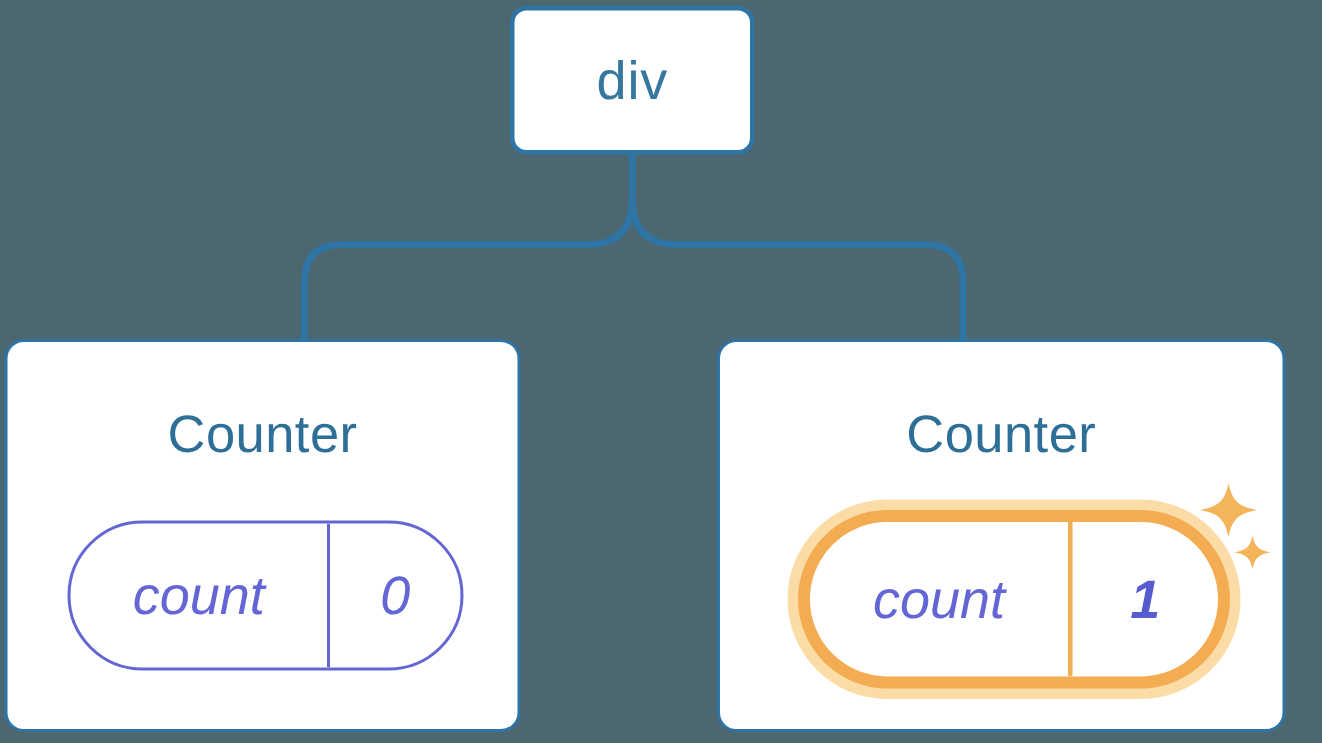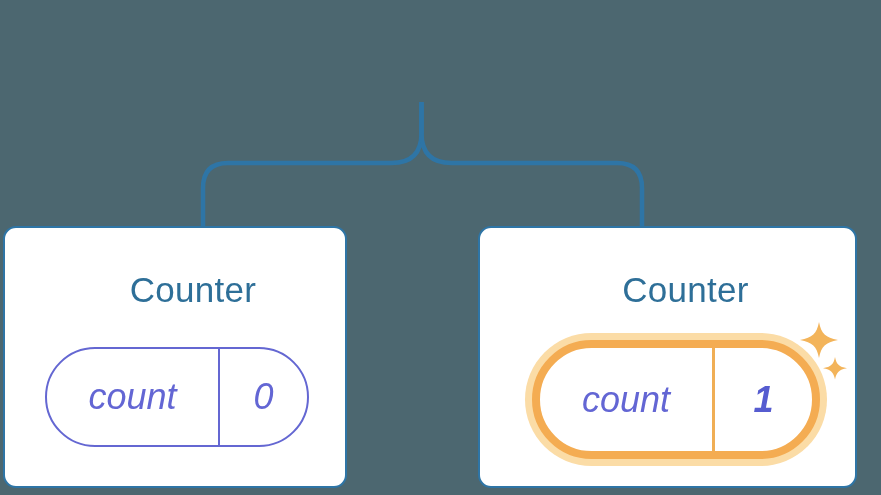--- a/index.html
+++ b/index.html
@@ -68,21 +68,20 @@
   .card-right { left: 478px; width: 379px; }
   .card-title {
     position: absolute;
     top: 42px; left: 0;
     width: 100%;
     text-align: center;
     color: var(--title-blue);
     font-size: 35px;
     font-weight: 500;
     letter-spacing: 0.3px;
-    margin-left: 18px;
   }
   
   .pill {
     position: absolute;
     box-sizing: border-box;
     background: var(--card-bg);
     display: flex;
     overflow: hidden;
     font-style: italic;
   }
@@ -142,20 +141,23 @@
 </head>
 <body>
 
 <div class="stage">
 
   <svg class="connectors" viewBox="0 0 881 495" xmlns="http://www.w3.org/2000/svg">
     <path d="M421.5 102 L421.5 133 Q421.5 163 391.5 163 L228 163 Q203 163 203 188 L203 227"></path>
     <path d="M421.5 102 L421.5 133 Q421.5 163 451.5 163 L617 163 Q642 163 642 188 L642 227"></path>
   </svg>
 
+  <div class="root-node">
+    <span class="node-label">div</span>
+  </div>
 
   <div class="card card-left">
     <div class="card-title">Counter</div>
     <div class="pill pill-plain">
       <div class="seg-key">count</div>
       <div class="divider"></div>
       <div class="seg-val">0</div>
     </div>
   </div>
 

